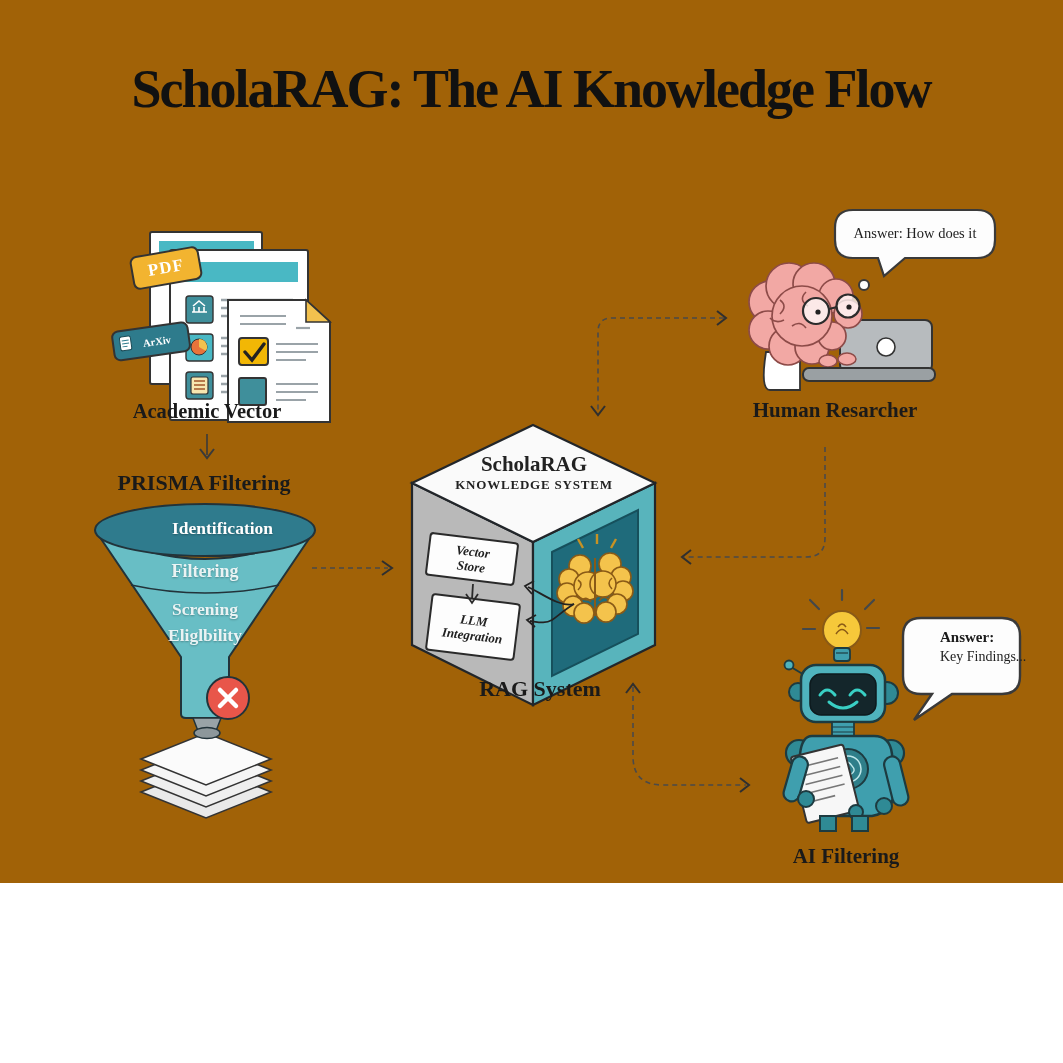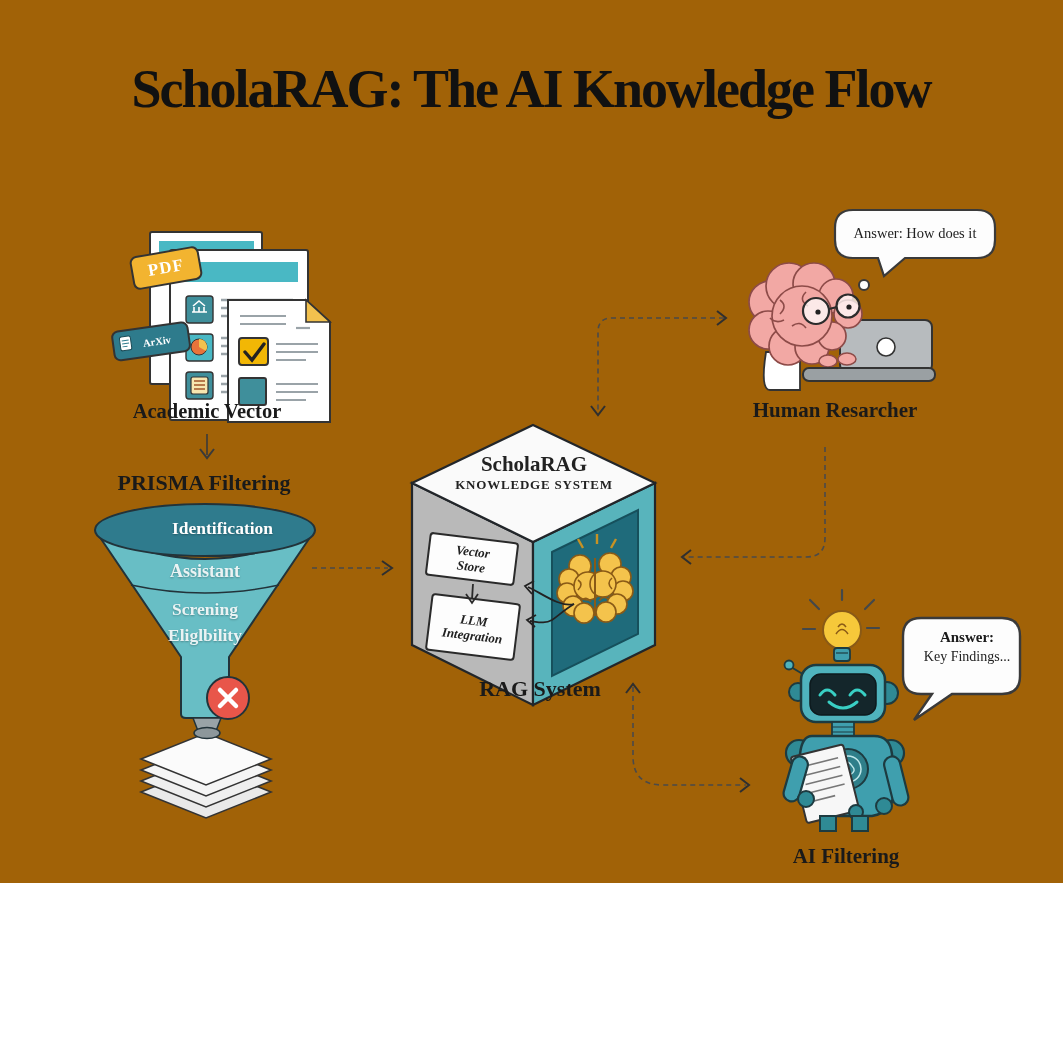--- a/index.html
+++ b/index.html
@@ -26,21 +26,21 @@
   .module-text{
     position:absolute;text-align:center;font-weight:bold;font-style:italic;
     font-size:13px;line-height:15px;color:#222;white-space:pre-line;
     transform:translate(-50%,-50%) rotate(7deg);
   }
   .bubble-text{
     position:absolute;font-weight:normal;color:#222;text-align:center;
     transform:translateX(-50%);font-size:14.5px;white-space:nowrap;
   }
   .answer-block{
-    position:absolute;left:917px;top:629px;width:100px;text-align:center;
+    position:absolute;left:940px;top:629px;width:100px;text-align:left;
   }
   .answer-title{font-weight:bold;font-size:15px;color:#1a1a1a;}
   .answer-body{font-size:14px;color:#222;margin-top:3px;white-space:nowrap;}
   .tag-text{
     position:absolute;color:#fff;font-weight:bold;text-align:center;
   }
   .pdf-text{
     left:133px;top:252px;width:66px;height:32px;line-height:32px;
     font-size:17px;letter-spacing:1px;transform:rotate(-10deg);
   }
@@ -291,21 +291,21 @@
   <div class="lbl title">ScholaRAG: The AI Knowledge Flow</div>
 
   <div class="lbl tag-text pdf-text">PDF</div>
   <div class="lbl tag-text arxiv-text">ArXiv</div>
 
   <div class="lbl node-label" style="left:207px;top:399px;font-size:20.5px;">Academic Vector</div>
 
   <div class="lbl node-label" style="left:204px;top:469px;font-size:22px;">PRISMA Filtering</div>
 
   <div class="lbl funnel-text" style="left:205px;top:518px;padding-left:35px;">Identification</div>
-  <div class="lbl funnel-text dim" style="left:205px;top:560px;font-size:18px;">Assistant</div>
+  <div class="lbl funnel-text dim" style="left:205px;top:560px;font-size:18px;">Filtering</div>
   <div class="lbl funnel-text dim" style="left:205px;top:596px;line-height:26px;">Screning
 Eliglbility</div>
 
   <div class="lbl cube-title" style="left:534px;top:451px;">ScholaRAG</div>
   <div class="lbl cube-subtitle" style="left:534px;top:477px;">KNOWLEDGE SYSTEM</div>
 
   <div class="module-text" style="left:472px;top:559px;">Vector
 Store</div>
   <div class="module-text" style="left:473px;top:628px;">LLM
 Integration</div>

